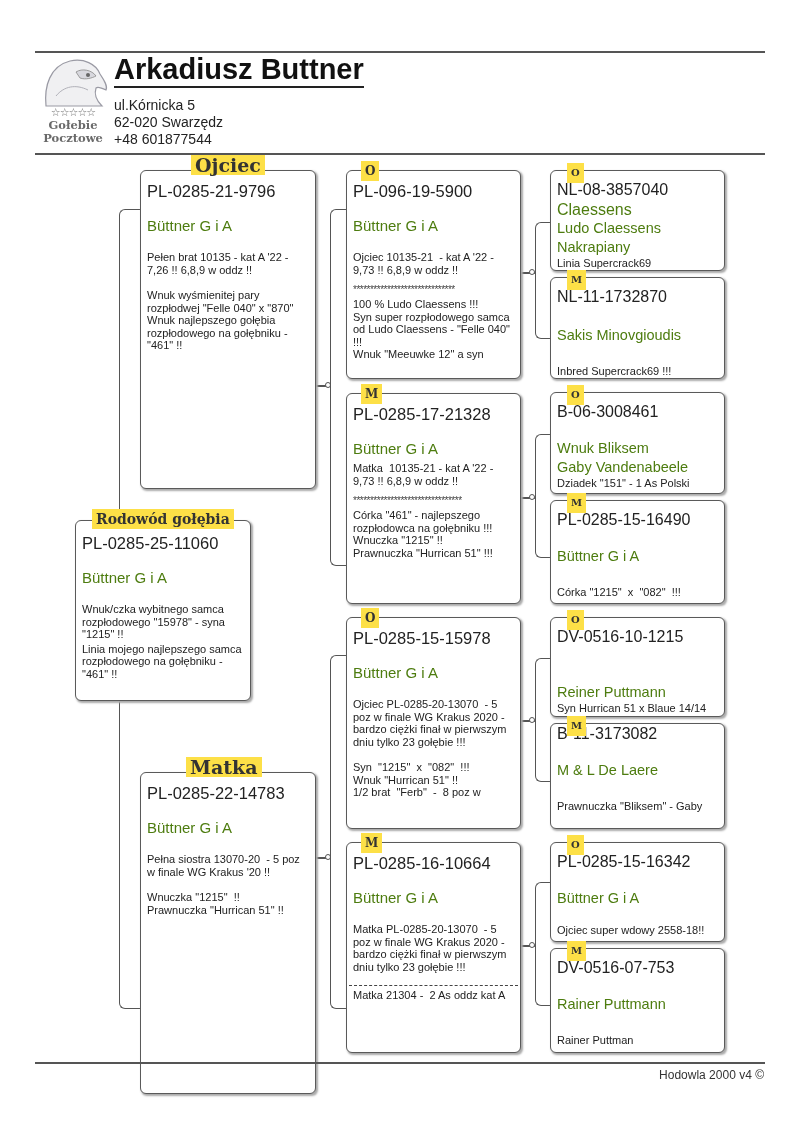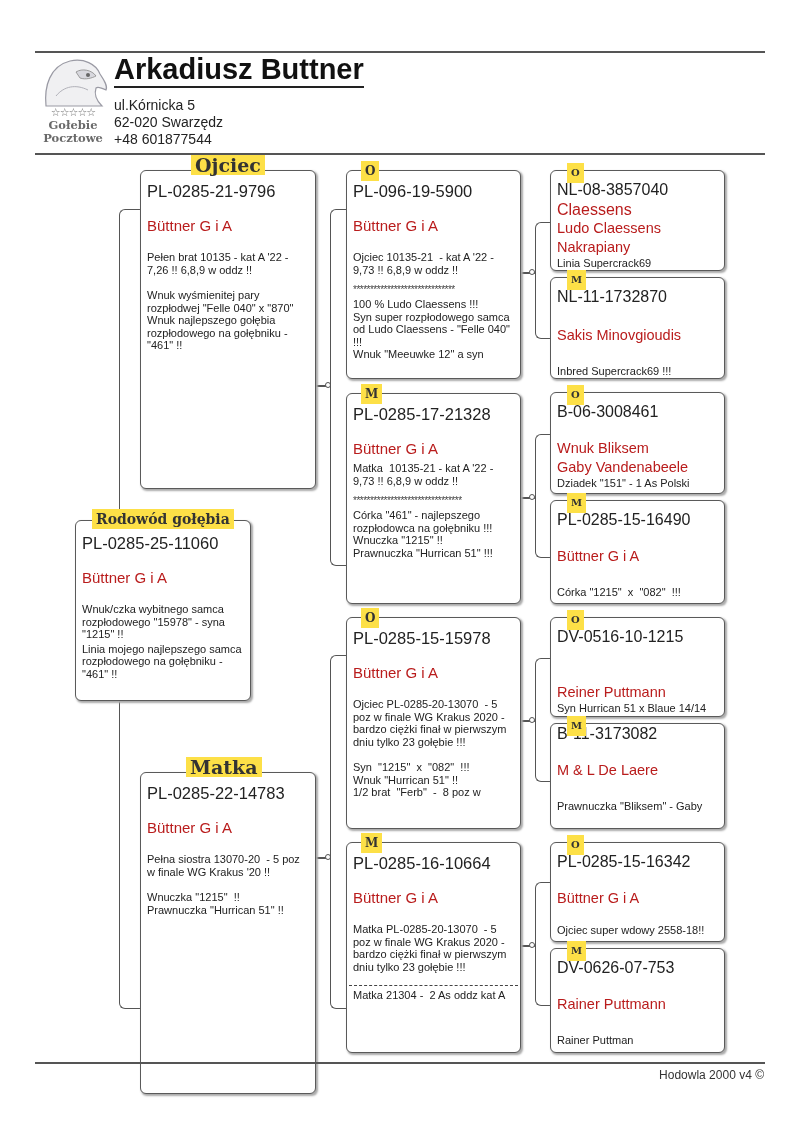--- a/index.html
+++ b/index.html
@@ -14,21 +14,21 @@
   .breeder-name { position:absolute; left:114px; top:53px; font-size:29px; font-weight:bold; color:#111; padding-bottom:1px; border-bottom:2px solid #222; line-height:32px; }
   .addr { position:absolute; left:114px; font-size:14px; color:#222; line-height:16px; }
   
   .box { position:absolute; background:#fff; border:1.5px solid #5a5a5a; border-radius:6px; box-shadow:1.5px 1.5px 2px #aaa; box-sizing:border-box; padding:0 6px; }
   .box .ttl { position:absolute; top:-13px; background:#fde047; font-family:"DejaVu Serif", serif; font-weight:bold; color:#333; padding:0 4px; line-height:20px; }
   .box .ttl.big { font-size:19px; top:-16px; }
   .box .ttl.med { font-size:14px; top:-12px; }
   .box .ttl.sm { font-size:12px; top:-10px; }
   .box .ttl.xs { font-size:10px; top:-8px; }
   .ring { font-size:16.5px; color:#222; line-height:20px; }
-  .owner { font-size:15px; color:#b91c1c; line-height:19px; }
+  .owner { font-size:15px; color:#4d7c0f; line-height:19px; }
   .note { font-size:11px; color:#222; line-height:12.5px; white-space:pre-wrap; }
   .sep { font-size:10px; color:#444; letter-spacing:-0.5px; overflow:hidden; white-space:nowrap; line-height:12px; }
   .dash { border-top:1px dashed #444; }
   .g3 .ring { font-size:16px; }
   .g3 .owner { font-size:14.5px; }
   .g3 .note { font-size:11px; }
   .hl { position:absolute; height:1.5px; background:#555; }
   .corner { position:absolute; border:1.5px solid #555; box-sizing:border-box; }
   .dot { position:absolute; width:6px; height:6px; border:1px solid #555; border-radius:50%; background:#fff; box-sizing:border-box; }
   .footer { position:absolute; right:36px; top:1068px; font-size:12px; color:#333; }
@@ -196,19 +196,19 @@
 
 <div class="box g3" style="left:550px; top:842px; width:175px; height:100px;">
   <span class="ttl xs" style="left:16px;">O</span>
   <div class="ring" style="margin-top:9px;">PL-0285-15-16342</div>
   <div class="owner" style="margin-top:17px;">Büttner G i A</div>
   <div class="note" style="margin-top:16px;">Ojciec super wdowy 2558-18!!</div>
 </div>
 
 <div class="box g3" style="left:550px; top:948px; width:175px; height:105px;">
   <span class="ttl xs" style="left:16px;">M</span>
-  <div class="ring" style="margin-top:9px;">DV-0626-07-753</div>
+  <div class="ring" style="margin-top:9px;">DV-0516-07-753</div>
   <div class="owner" style="margin-top:17px;">Rainer Puttmann</div>
   <div class="note" style="margin-top:20px;">Rainer Puttman</div>
 </div>
 
 <div class="hline" style="left:35px; top:1062px; width:730px;"></div>
 <div class="footer">Hodowla 2000 v4 ©</div>
 
 </body></html>

